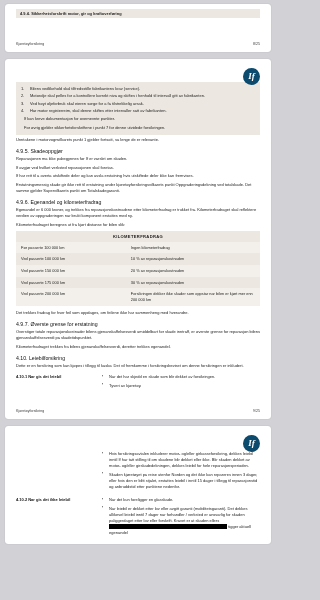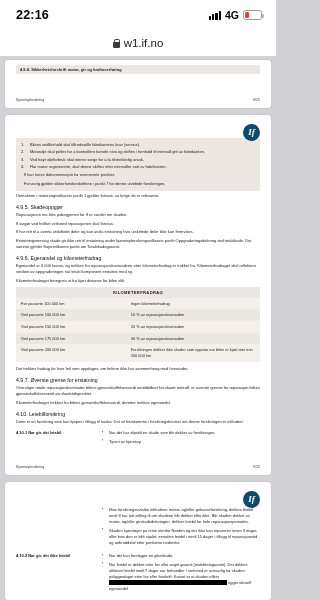--- a/index.html
+++ b/index.html
@@ -87,40 +87,21 @@
   .defterm { width: 32%; font-size: 4px; font-weight: bold; color: #111; line-height: 1.5; }
   .defbody { flex: 1; }
 
   .redact { display: inline-block; background: #000; height: 4.6px; vertical-align: middle; }
 </style>
 </head>
 <body>
 
 <div class="phone">
 
-  <div class="statusbar">
-    <div class="clock">22:16</div>
-    <div class="status-right">
-      <div class="bars">
-          <i></i>
-          <i></i>
-          <i></i>
-          <i></i>
-        </div>
-      <div class="net">4G</div>
-      <div class="battery">
-          <div class="lvl"></div>
-        </div>
-    </div>
-  </div>
-
-  <div class="urlbar">
-    <span class="lock"></span>
-    <span class="url">w1.if.no</span>
-  </div>
+
 
   <div class="docarea">
 
     <div class="page" style="padding-top:5px;">
       <div class="band">
         <div class="band-title">4.9.4. Sikkerhetsforskrift motor, gir og kraftoverføring</div>
       </div>
       <div style="height:18px"></div>
       <div class="footer">
         <div class="footer-text">Kjøretøyforsikring</div>

